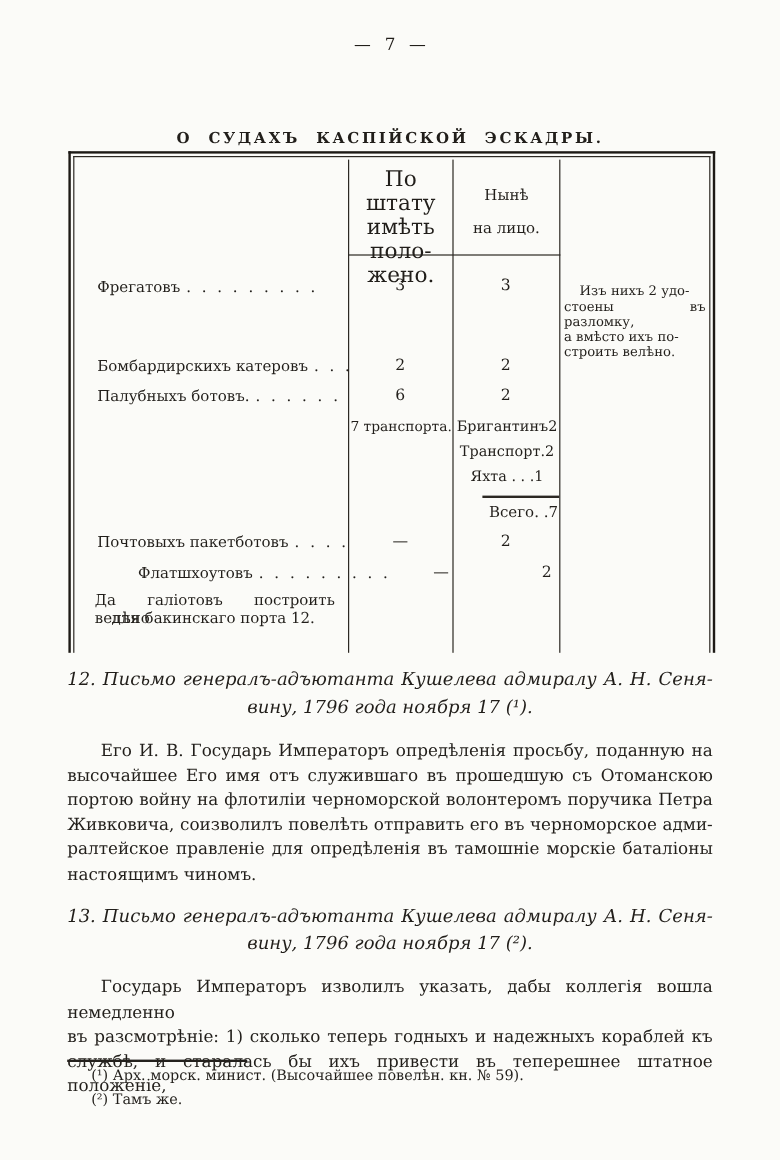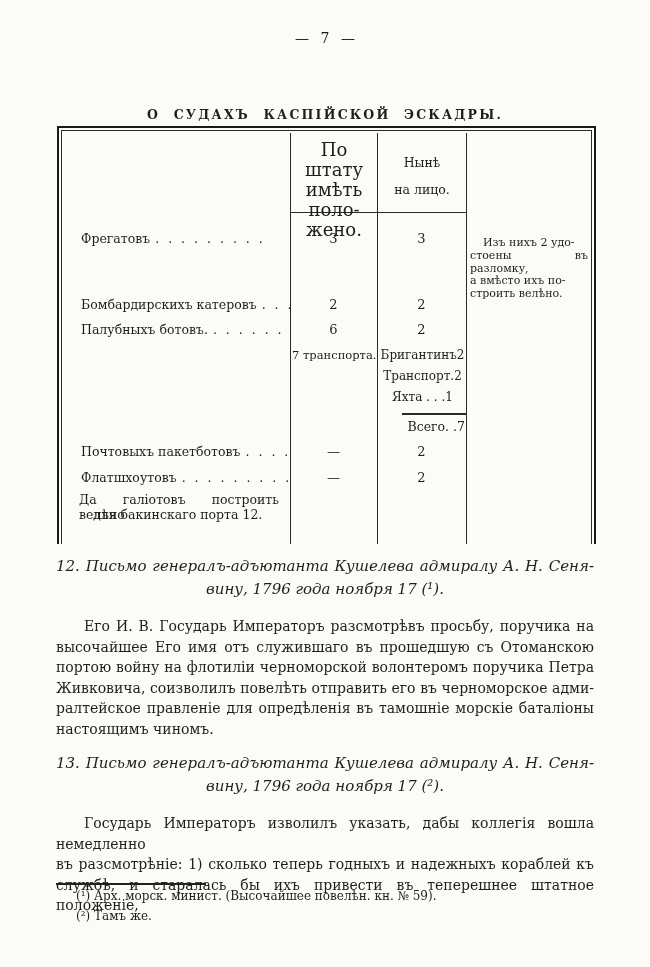--- a/index.html
+++ b/index.html
@@ -26,21 +26,21 @@
   .hline{position:absolute;height:1px;background:#2c2823;}
   .header-underline{left:231px;top:84px;width:177px;}
   .total-rule{left:343px;top:285px;width:64px;height:1.5px;}
   
   .th-staff{left:232px;top:12px;width:86px;font-size:18px;line-height:20px;text-align:center;}
   .th-actual{left:319px;top:21px;width:88px;font-size:12.5px;line-height:27px;text-align:center;}
   .row-name{left:22px;width:207px;font-size:12.5px;white-space:nowrap;}
   .leader{word-spacing:5px;margin-left:5px;}
   .cell-staff{left:231px;width:87px;text-align:center;font-size:13px;}
   .cell-actual{left:318px;width:89px;text-align:center;font-size:13px;}
-  .r1{top:103px;} .r2{top:169px;} .r3{top:194px;} .r4{top:316px;} .r5{top:342px;}
+  .r1{top:103px;} .r2{top:169px;} .r3{top:194px;} .r4{top:316px;} .r5{top:342px;margin-left:34px;}
   .frigates-note{left:411px;top:109px;width:118px;font-size:11px;line-height:12.8px;
     text-align:justify;text-align-last:left;}
   .frigates-note .l1{text-indent:13px;}
   .staff-sub{left:233px;top:219px;width:86px;font-size:11.5px;line-height:17px;}
   .bk{left:322px;width:83px;font-size:12px;display:flex;justify-content:center;}
   .bk1{top:220px;} .bk2{top:241px;} .bk3{top:262px;}
   .total-row{left:326px;top:291px;width:80px;font-size:12.5px;display:flex;justify-content:flex-end;}
   .galiot1{left:20px;top:364px;width:200px;font-size:12.5px;text-align:justify;text-align-last:justify;}
   .galiot2{left:34px;top:379px;font-size:12.5px;}
   
@@ -132,21 +132,21 @@
 
     <div class="abs galiot1">Да галіотовъ построить велѣно</div>
     <div class="abs galiot2">для бакинскаго порта 12.</div>
   </div>
 
   <div class="abs heading h12">
     <div class="hl1">12. Письмо генералъ-адъютанта Кушелева адмиралу А. Н. Сеня-</div>
     <div class="hl2">вину, 1796 года ноября 17 (¹).</div>
   </div>
   <div class="abs para p12">
-    <div class="pl first">Его И. В. Государь Императоръ разсмотрѣвъ просьбу, поручика на</div>
+    <div class="pl first">Его И. В. Государь Императоръ опредѣленія просьбу, поданную на</div>
     <div class="pl">высочайшее Его имя отъ служившаго въ прошедшую съ Отоманскою</div>
     <div class="pl">портою войну на флотиліи черноморской волонтеромъ поручика Петра</div>
     <div class="pl">Живковича, соизволилъ повелѣть отправить его въ черноморское адми-</div>
     <div class="pl">ралтейское правленіе для опредѣленія въ тамошніе морскіе баталіоны</div>
     <div class="pl last">настоящимъ чиномъ.</div>
   </div>
 
   <div class="abs heading h13">
     <div class="hl1">13. Письмо генералъ-адъютанта Кушелева адмиралу А. Н. Сеня-</div>
     <div class="hl2">вину, 1796 года ноября 17 (²).</div>

